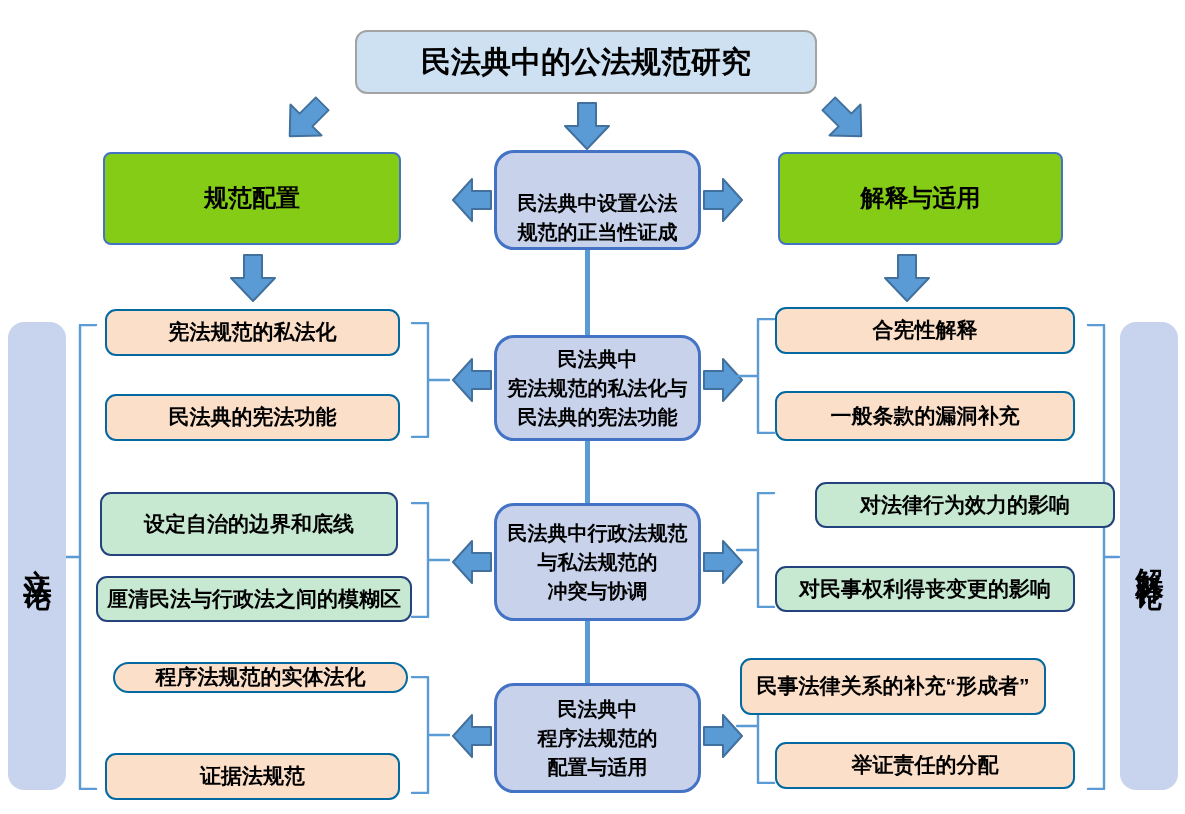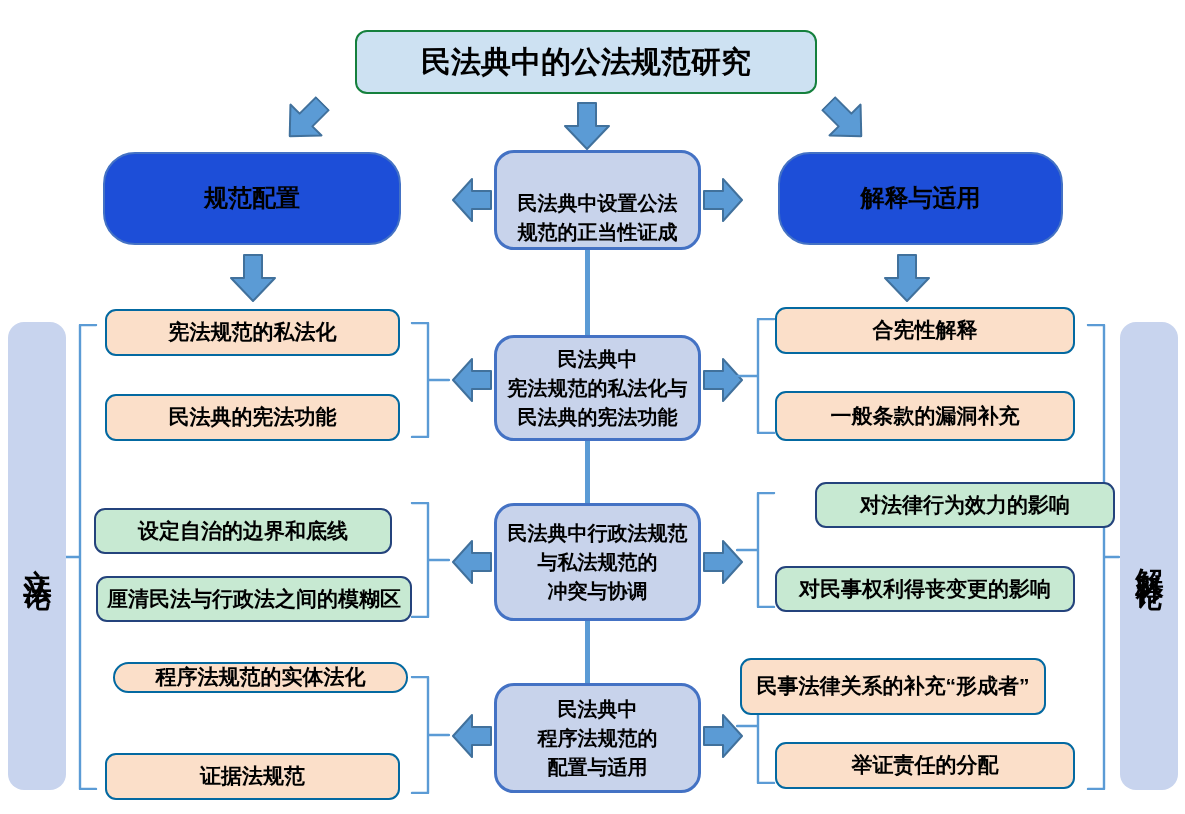--- a/index.html
+++ b/index.html
@@ -4,22 +4,22 @@
 <style>
   html,body{margin:0;padding:0;background:#fff;}
   #canvas{
     position:relative;width:1185px;height:814px;background:#fff;overflow:hidden;
     font-family:"Liberation Sans","DejaVu Sans",sans-serif;color:#000;
   }
   .box{
     position:absolute;box-sizing:border-box;display:flex;align-items:center;justify-content:center;
     text-align:center;font-weight:bold;line-height:1.35;
   }
-  .title-box{background:#CDE1F2;border:2px solid #15803d;border-radius:12px;font-size:30px;z-index:2;}
-  .yellow{background:#1d4ed8;border:2px solid #4472C4;border-radius:32px;font-size:24px;z-index:2;}
+  .title-box{background:#CDE1F2;border:2px solid #a3a3a3;border-radius:12px;font-size:30px;z-index:2;}
+  .yellow{background:#84cc16;border:2px solid #4472C4;border-radius:8px;font-size:24px;z-index:2;}
   .center-box{background:#C8D3EB;border:3px solid #4472C4;border-radius:20px;font-size:20px;
     white-space:pre-line;z-index:2;line-height:1.45;}
   .peach{background:#FBDFC9;border:2px solid #0369a1;border-radius:11px;font-size:21px;z-index:2;}
   .green{background:#C7E9D2;border:2px solid #24437C;border-radius:11px;font-size:21px;z-index:2;}
   .side-label{background:#C8D4EE;border-radius:16px;z-index:2;}
   .side-label span{writing-mode:vertical-lr;text-orientation:upright;font-size:28px;font-weight:bold;letter-spacing:7px;}
   .shape{position:absolute;z-index:1;}
   .shape svg{display:block;}
   .arrow-poly{fill:#5B9BD5;stroke:#41719C;stroke-width:2;stroke-linejoin:round;}
   .bracket-path{fill:none;stroke:#5B9BD5;stroke-width:2.4;stroke-linejoin:round;stroke-linecap:round;}
@@ -117,21 +117,21 @@
         <path class="bracket-path" d="M38,1 L22,1 L22,115 L38,115 M22,58 L1,58"></path>
       </svg>
   </div>
   <div class="box peach" style="left:775px;top:307px;width:300px;height:47px;">
     <span>合宪性解释</span>
   </div>
   <div class="box peach" style="left:775px;top:391px;width:300px;height:50px;">
     <span>一般条款的漏洞补充</span>
   </div>
 
-  <div class="box green" style="left:94px;top:492px;width:298px;height:46px;margin-top:16px;">
+  <div class="box green" style="left:100px;top:492px;width:298px;height:64px;">
     <span>设定自治的边界和底线</span>
   </div>
   <div class="box green" style="left:96px;top:576px;width:316px;height:46px;">
     <span>厘清民法与行政法之间的模糊区</span>
   </div>
   <div class="shape" style="left:410px;top:502px;">
     <svg width="40" height="116" viewBox="0 0 40 116">
         <path class="bracket-path" d="M2,1 L18,1 L18,115 L2,115 M18,58 L39,58"></path>
       </svg>
   </div>

